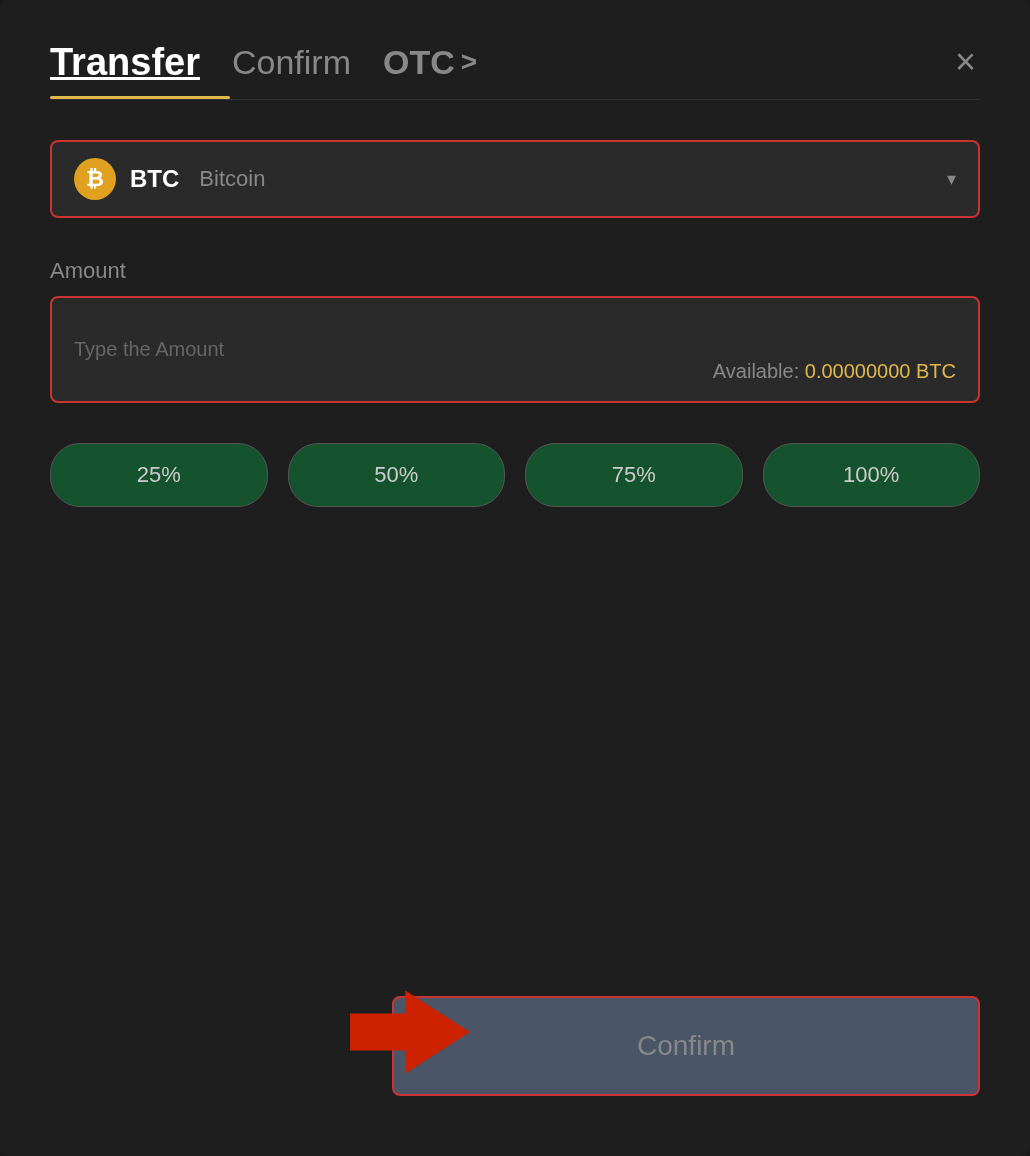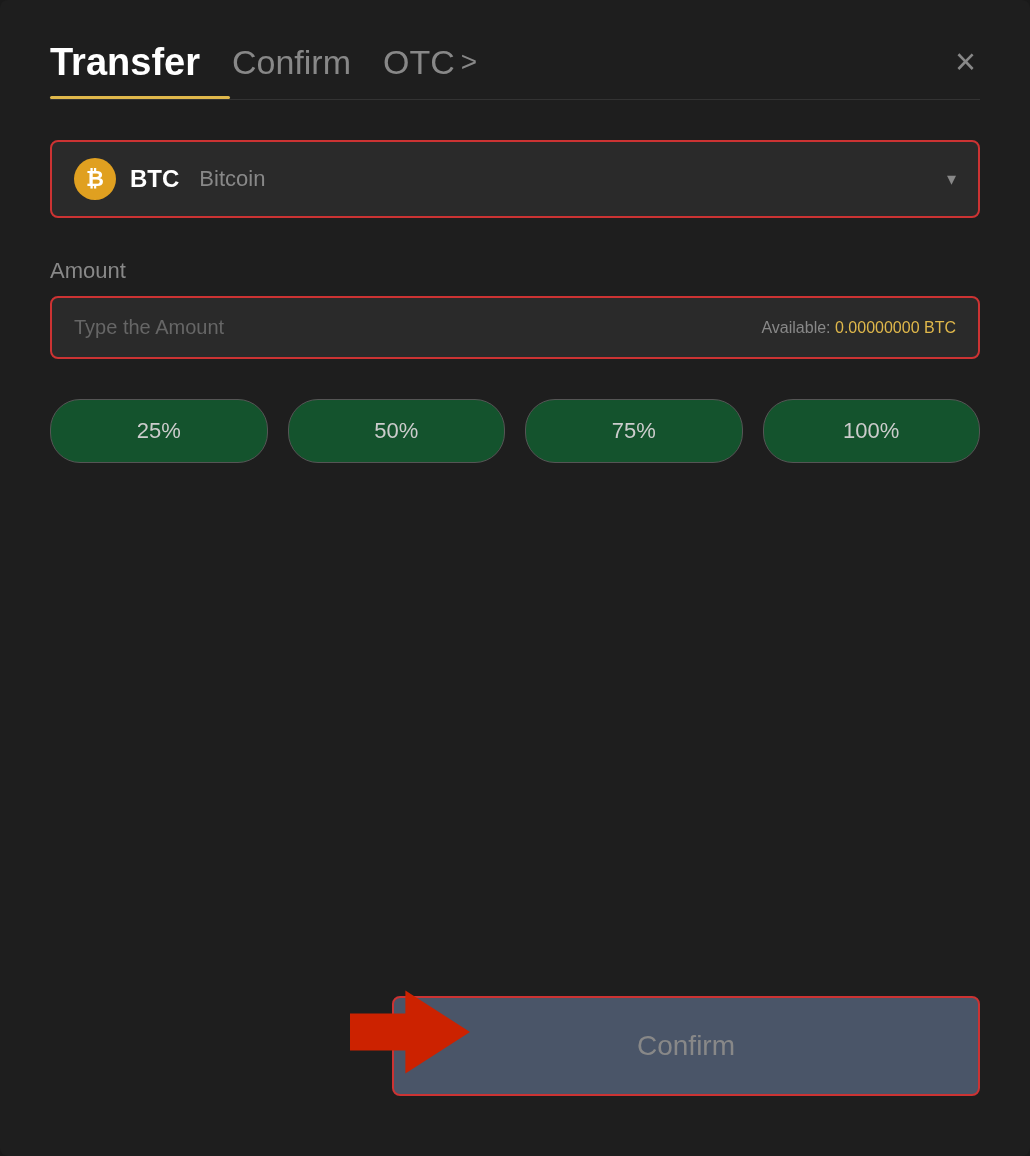--- a/index.html
+++ b/index.html
@@ -34,32 +34,33 @@
       align-items: center;
       gap: 32px;
       margin-bottom: 0;
     }
 
     .tab-transfer {
       font-size: 38px;
       font-weight: 700;
       color: #ffffff;
       cursor: pointer;
+      text-decoration: underline;
     }
 
     .tab-convert {
       font-size: 34px;
       font-weight: 400;
       color: #888888;
       cursor: pointer;
     }
 
     .tab-otc {
       font-size: 34px;
-      font-weight: 400;
+      font-weight: 700;
       color: #888888;
       cursor: pointer;
       display: flex;
       align-items: center;
       gap: 6px;
     }
 
     .tab-otc .chevron {
       font-size: 28px;
       color: #888888;
@@ -230,22 +231,23 @@
       text-align: right;
     }
 
     .amount-placeholder {
       color: #666666;
       font-size: 20px;
     }
 
     .amount-available {
       color: #888888;
-      font-size: 16px;
+      font-size: 20px;
       white-space: nowrap;
+      margin-top: 44px;
     }
 
     .amount-available-value {
       color: #e0b84b;
     }
 
     
     .percent-row {
       display: flex;
       gap: 20px;

